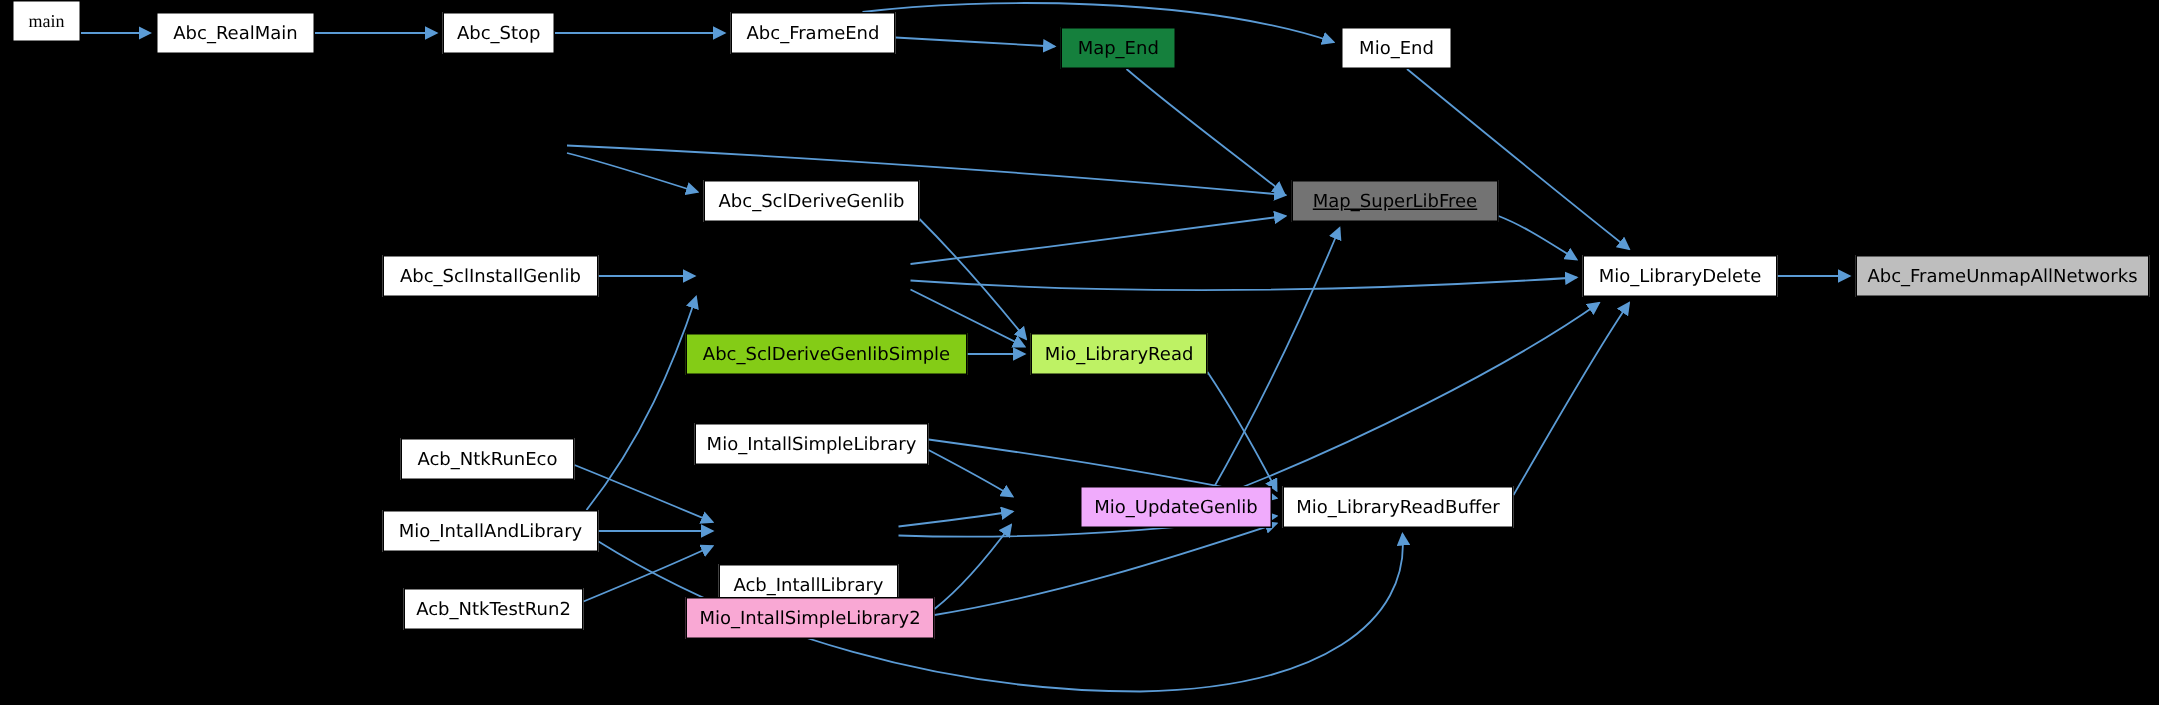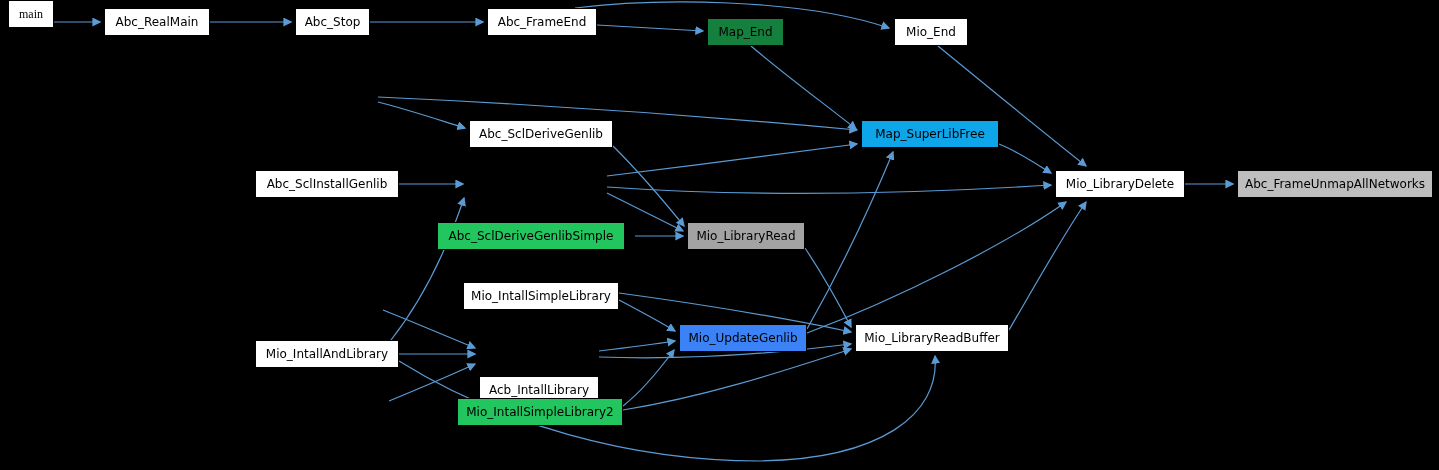--- a/index.html
+++ b/index.html
@@ -90,25 +90,27 @@
       </g>
   </svg>
 
 <div class="node" style="left: 8px; top: 0; width: 46px; height: 28px; background: rgb(255, 255, 255); border-color: rgb(0, 0, 0); color: rgb(0, 0, 0); font-family: Liberation Serif, serif;">main</div>
     <div class="node" style="left: 104px; top: 8px; width: 106px; height: 28px; background: rgb(255, 255, 255); border-color: rgb(0, 0, 0); color: rgb(0, 0, 0);">Abc_RealMain</div>
     <div class="node" style="left: 295px; top: 8px; width: 75px; height: 28px; background: rgb(255, 255, 255); border-color: rgb(0, 0, 0); color: rgb(0, 0, 0);">Abc_Stop</div>
     <div class="node" style="left: 487px; top: 8px; width: 110px; height: 28px; background: rgb(255, 255, 255); border-color: rgb(0, 0, 0); color: rgb(0, 0, 0);">Abc_FrameEnd</div>
     <div class="node" style="left: 707px; top: 18px; width: 77px; height: 28px; background: #15803d; border-color: rgb(0, 0, 0); color: rgb(0, 0, 0);">Map_End</div>
     <div class="node" style="left: 894px; top: 18px; width: 74px; height: 28px; background: rgb(255, 255, 255); border-color: rgb(0, 0, 0); color: rgb(0, 0, 0);">Mio_End</div>
     <div class="node" style="left: 469px; top: 120px; width: 144px; height: 28px; background: rgb(255, 255, 255); border-color: rgb(0, 0, 0); color: rgb(0, 0, 0);">Abc_SclDeriveGenlib</div>
-    <div class="node" style="left: 861px; top: 120px; width: 138px; height: 28px; background: #0ea5e9; border-color: rgb(0, 0, 0); color: rgb(0, 0, 0);">Map_SuperLibFree</div>
+    <div class="node" style="left: 861px; top: 120px; width: 138px; height: 28px; background: #737373; border-color: rgb(0, 0, 0); color: rgb(0, 0, 0); text-decoration: underline;">Map_SuperLibFree</div>
     <div class="node" style="left: 255px; top: 170px; width: 144px; height: 28px; background: rgb(255, 255, 255); border-color: rgb(0, 0, 0); color: rgb(0, 0, 0);">Abc_SclInstallGenlib</div>
     <div class="node" style="left: 1055px; top: 170px; width: 130px; height: 28px; background: rgb(255, 255, 255); border-color: rgb(0, 0, 0); color: rgb(0, 0, 0);">Mio_LibraryDelete</div>
     <div class="node highlight" style="left: 1237px; top: 170px; width: 196px; height: 28px; background: rgb(190, 190, 190); border-color: rgb(0, 0, 0); color: rgb(0, 0, 0);">Abc_FrameUnmapAllNetworks</div>
-    <div class="node" style="left: 437px; top: 222px; width: 188px; height: 28px; background: #22c55e; border-color: rgb(0, 0, 0); color: rgb(0, 0, 0);">Abc_SclDeriveGenlibSimple</div>
-    <div class="node" style="left: 687px; top: 222px; width: 118px; height: 28px; background: #a3a3a3; border-color: rgb(0, 0, 0); color: rgb(0, 0, 0);">Mio_LibraryRead</div>
+    <div class="node" style="left: 457px; top: 222px; width: 188px; height: 28px; background: #84cc16; border-color: rgb(0, 0, 0); color: rgb(0, 0, 0);">Abc_SclDeriveGenlibSimple</div>
+    <div class="node" style="left: 687px; top: 222px; width: 118px; height: 28px; background: #bef264; border-color: rgb(0, 0, 0); color: rgb(0, 0, 0);">Mio_LibraryRead</div>
+    <div class="node" style="left: 267px; top: 292px; width: 116px; height: 28px; background: rgb(255, 255, 255); border-color: rgb(0, 0, 0); color: rgb(0, 0, 0);">Acb_NtkRunEco</div>
     <div class="node" style="left: 463px; top: 282px; width: 156px; height: 28px; background: rgb(255, 255, 255); border-color: rgb(0, 0, 0); color: rgb(0, 0, 0);">Mio_IntallSimpleLibrary</div>
     <div class="node" style="left: 255px; top: 340px; width: 144px; height: 28px; background: rgb(255, 255, 255); border-color: rgb(0, 0, 0); color: rgb(0, 0, 0);">Mio_IntallAndLibrary</div>
     <div class="node" style="left: 479px; top: 340px; width: 120px; height: 28px; background: rgb(255, 255, 255); border-color: rgb(0, 0, 0); color: rgb(0, 0, 0); margin-top: 36px;">Acb_IntallLibrary</div>
-    <div class="node" style="left: 679px; top: 324px; width: 128px; height: 28px; background: #3b82f6; border-color: rgb(0, 0, 0); color: rgb(0, 0, 0);">Mio_UpdateGenlib</div>
+    <div class="node" style="left: 720px; top: 324px; width: 128px; height: 28px; background: #f0abfc; border-color: rgb(0, 0, 0); color: rgb(0, 0, 0);">Mio_UpdateGenlib</div>
     <div class="node" style="left: 855px; top: 324px; width: 154px; height: 28px; background: rgb(255, 255, 255); border-color: rgb(0, 0, 0); color: rgb(0, 0, 0);">Mio_LibraryReadBuffer</div>
-    <div class="node" style="left: 457px; top: 398px; width: 166px; height: 28px; background: #22c55e; border-color: rgb(0, 0, 0); color: rgb(0, 0, 0);">Mio_IntallSimpleLibrary2</div>
+    <div class="node" style="left: 269px; top: 392px; width: 120px; height: 28px; background: rgb(255, 255, 255); border-color: rgb(0, 0, 0); color: rgb(0, 0, 0);">Acb_NtkTestRun2</div>
+    <div class="node" style="left: 457px; top: 398px; width: 166px; height: 28px; background: #f9a8d4; border-color: rgb(0, 0, 0); color: rgb(0, 0, 0);">Mio_IntallSimpleLibrary2</div>
   </div>
 
 </body></html>

